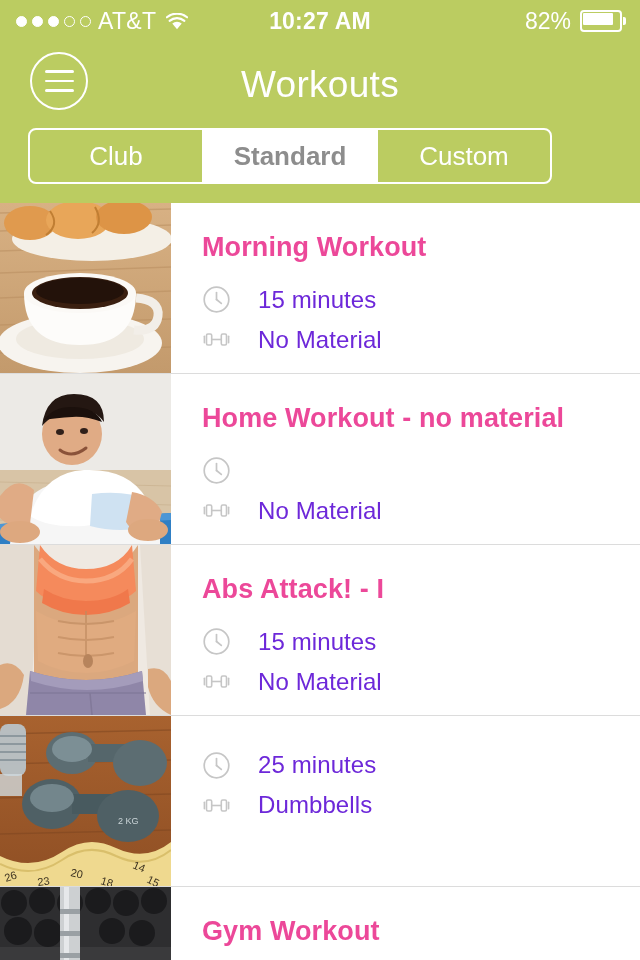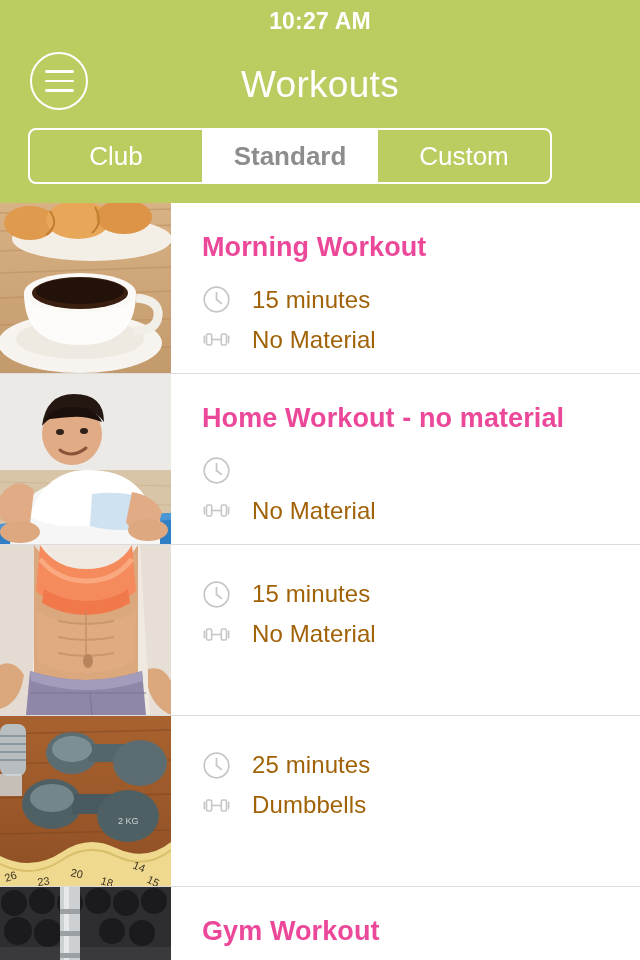--- a/index.html
+++ b/index.html
@@ -90,33 +90,58 @@
   }
   .thumb { position:relative; width:171px; height:170px; flex:0 0 171px; overflow:hidden; background:#cfcfcf; }
   .thumb svg { display:block; width:171px; height:170px; }
   .row-content { flex:1 1 auto; padding:30px 0 0 31px; }
   .row-title {
     font-size:27px; font-weight:700; color:#ec4899; letter-spacing:0.1px;
     line-height:1.1; margin-bottom:18px;
   }
   .meta { display:flex; align-items:center; height:38px; margin-bottom:2px; }
   .meta-icon { width:29px; height:29px; flex:0 0 29px; margin-right:21px; display:flex; align-items:center; justify-content:center; }
-  .meta-text { font-size:24px; color:#a16207; letter-spacing:0.1px; }
+  .meta-text { font-size:24px; color:#6d28d9; letter-spacing:0.1px;margin-left:6px; }
 </style>
 </head>
 <body>
 
 <div id="app">
 
   <div class="header">
 
     <div class="statusbar">
+      <div class="sb-left">
+        <div class="sb-dots">
+          <span class="dot filled"></span>
+          <span class="dot filled"></span>
+          <span class="dot filled"></span>
+          <span class="dot"></span>
+          <span class="dot"></span>
+        </div>
+        <span class="sb-carrier">AT&amp;T</span>
+        <span class="wifi">
+          <svg viewBox="0 0 22 17" width="22" height="17">
+            <path d="M11 16.3 L6.3 10.6 a7.2 7.2 0 0 1 9.4 0 Z" fill="#ffffff"></path>
+            <path d="M3.6 7.9 a11.2 11.2 0 0 1 14.8 0" stroke="#ffffff" stroke-width="2.1" fill="none" stroke-linecap="round"></path>
+            <path d="M0.9 4.3 a15.6 15.6 0 0 1 20.2 0" stroke="#ffffff" stroke-width="2.1" fill="none" stroke-linecap="round"></path>
+          </svg>
+        </span>
+      </div>
 
       <div class="sb-center">10:27 AM</div>
 
+      <div class="sb-right">
+        <span class="sb-battpct">82%</span>
+        <span class="battery">
+          <span class="batt-body"></span>
+          <span class="batt-fill" id="batt-fill" style="width: 29.52px;"></span>
+          <span class="batt-nub"></span>
+        </span>
+      </div>
     </div>
 
     <div class="navbar">
       <div class="menu-btn">
         <span class="bar"></span>
         <span class="bar"></span>
         <span class="bar"></span>
       </div>
       <div class="nav-title">Workouts</div>
     </div>
@@ -271,20 +296,21 @@
           <path d="M30 126 q56 18 112 0 l1 10 q-56 18 -112 0 z" fill="#a49cbb"></path>
           <g stroke="#7d7494" stroke-width="1.6" opacity="0.7">
             <line x1="30" y1="148" x2="146" y2="148"></line>
               <line x1="90" y1="148" x2="92" y2="170"></line>
           </g>
           <path d="M0 120 q14 -6 24 10 q-4 28 -24 34 z" fill="#dba87e"></path>
           <path d="M148 124 q16 -4 23 12 l0 34 q-18 -8 -23 -28 z" fill="#dba87e"></path>
         </svg>
       </div>
       <div class="row-content">
+        <div class="row-title">Abs Attack! - I</div>
         <div class="meta">
           <span class="meta-icon">
             <svg viewBox="0 0 29 29" width="29" height="29">
               <circle cx="14.5" cy="14.5" r="12.3" fill="none" stroke="#c6c6c6" stroke-width="1.7"></circle>
               <line x1="14.5" y1="14.5" x2="14.5" y2="7.5" stroke="#c6c6c6" stroke-width="1.7" stroke-linecap="round"></line>
               <line x1="14.5" y1="14.5" x2="19.3" y2="18.4" stroke="#c6c6c6" stroke-width="1.7" stroke-linecap="round"></line>
             </svg>
           </span>
           <span class="meta-text">15 minutes</span>
         </div>

